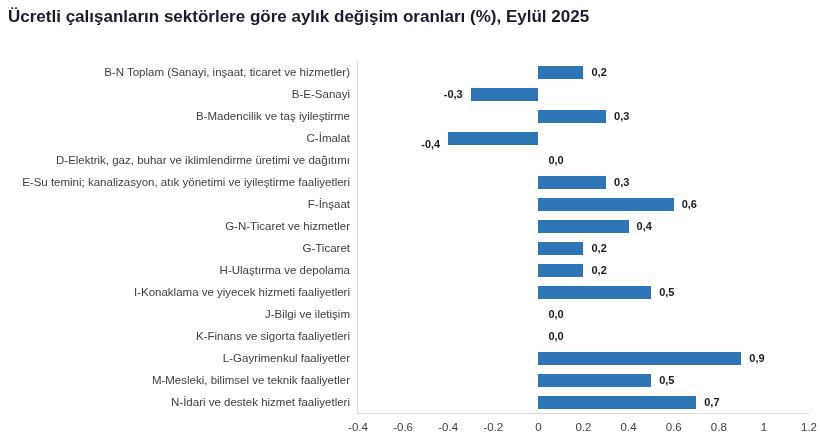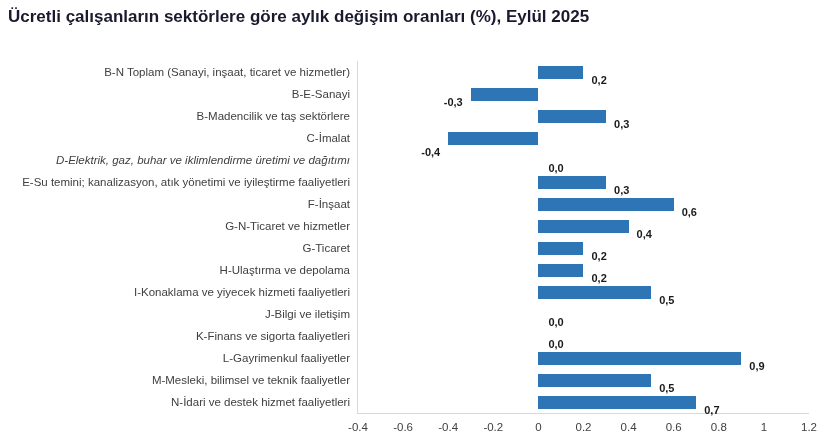--- a/index.html
+++ b/index.html
@@ -60,21 +60,20 @@
     height: 13px;
   }
   .value-label {
     position: absolute;
     height: 13px;
     line-height: 13px;
     font-size: 11px;
     font-weight: bold;
     color: #1a1a1a;
     white-space: nowrap;
-    margin-top: 8px;
   }
   .x-axis {
     position: absolute;
     top: 414px;
     left: 357px;
     width: 463px;
     height: 26px;
   }
   .x-tick-label {
     position: absolute;
@@ -88,23 +87,23 @@
 </head>
 <body>
 
 <div class="page">
   <div class="chart-title" style="color: rgb(26, 26, 46);">Ücretli çalışanların sektörlere göre aylık değişim oranları (%), Eylül 2025</div>
 
   <div class="chart-body">
     <div class="labels-col">
         <div class="cat-label" style="color: rgb(64, 64, 64); margin-left: 22px;">B-N Toplam (Sanayi, inşaat, ticaret ve hizmetler)</div>
         <div class="cat-label" style="color: rgb(64, 64, 64);">B-E-Sanayi</div>
-        <div class="cat-label" style="color: rgb(64, 64, 64);">B-Madencilik ve taş sektörlere</div>
+        <div class="cat-label" style="color: rgb(64, 64, 64);">B-Madencilik ve taş iyileştirme</div>
         <div class="cat-label" style="color: rgb(64, 64, 64);">C-İmalat</div>
-        <div class="cat-label" style="color: rgb(64, 64, 64); font-style: italic;">D-Elektrik, gaz, buhar ve iklimlendirme üretimi ve dağıtımı</div>
+        <div class="cat-label" style="color: rgb(64, 64, 64);">D-Elektrik, gaz, buhar ve iklimlendirme üretimi ve dağıtımı</div>
         <div class="cat-label" style="color: rgb(64, 64, 64);">E-Su temini; kanalizasyon, atık yönetimi ve iyileştirme faaliyetleri</div>
         <div class="cat-label" style="color: rgb(64, 64, 64);">F-İnşaat</div>
         <div class="cat-label" style="color: rgb(64, 64, 64);">G-N-Ticaret ve hizmetler</div>
         <div class="cat-label" style="color: rgb(64, 64, 64);">G-Ticaret</div>
         <div class="cat-label" style="color: rgb(64, 64, 64);">H-Ulaştırma ve depolama</div>
         <div class="cat-label" style="color: rgb(64, 64, 64);">I-Konaklama ve yiyecek hizmeti faaliyetleri</div>
         <div class="cat-label" style="color: rgb(64, 64, 64);">J-Bilgi ve iletişim</div>
         <div class="cat-label" style="color: rgb(64, 64, 64);">K-Finans ve sigorta faaliyetleri</div>
         <div class="cat-label" style="color: rgb(64, 64, 64);">L-Gayrimenkul faaliyetler</div>
         <div class="cat-label" style="color: rgb(64, 64, 64);">M-Mesleki, bilimsel ve teknik faaliyetler</div>

